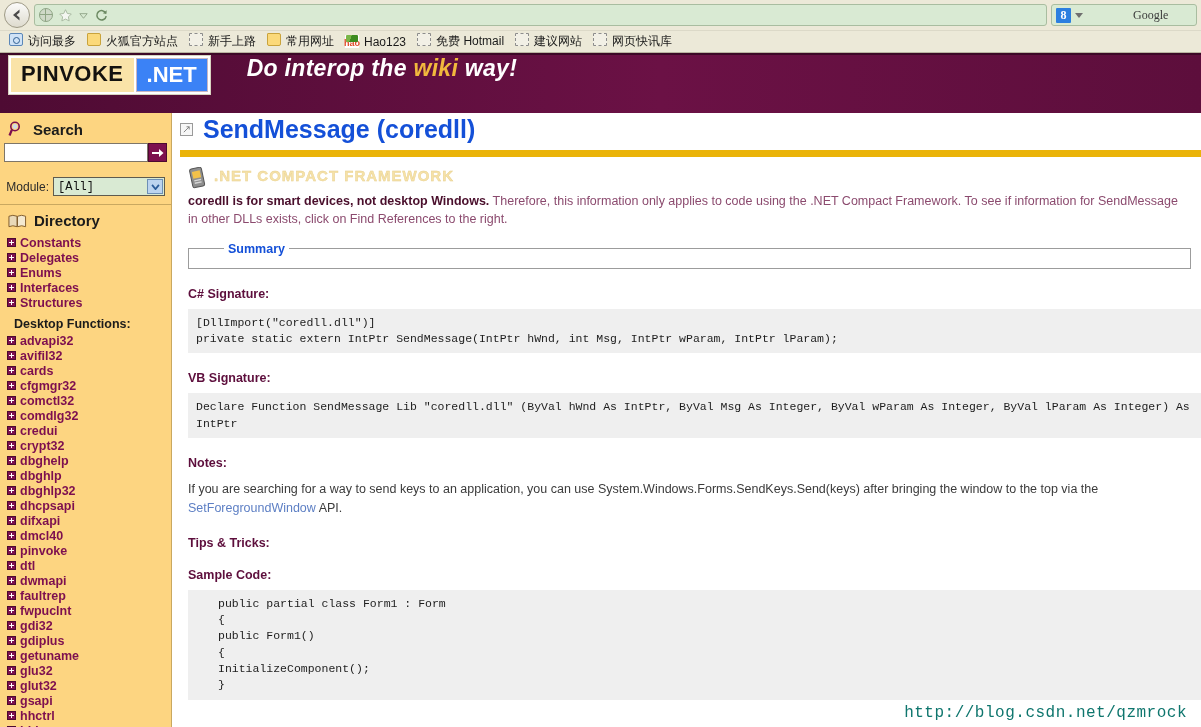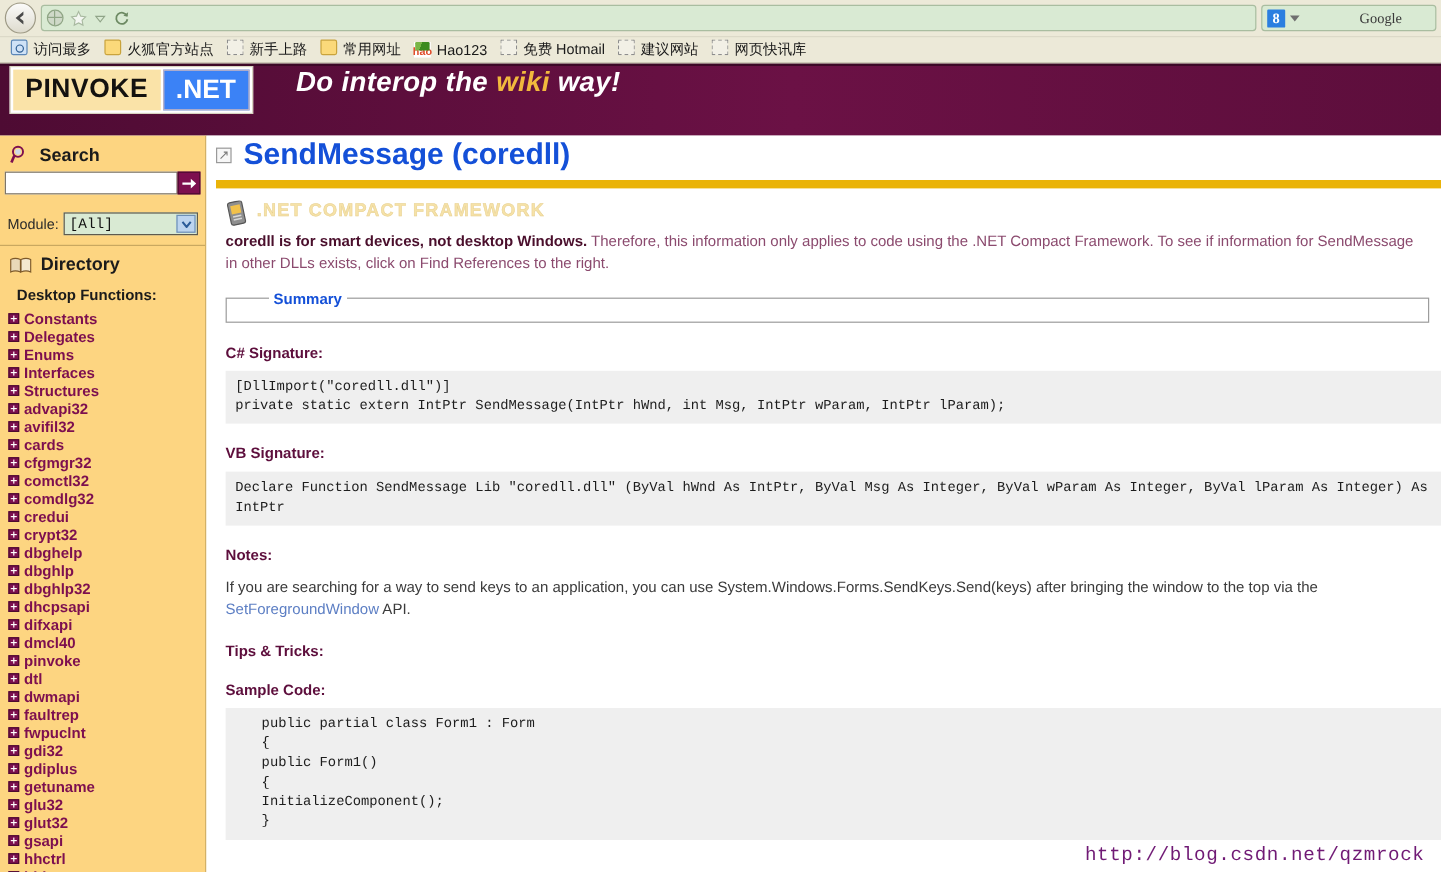--- a/index.html
+++ b/index.html
@@ -418,21 +418,21 @@
   #notes-text a {
     color: #5d7fc4;
     text-decoration: none;
   }
   #watermark {
     position: absolute;
     right: 14px;
     bottom: 18px;
     font-family: "Liberation Mono", monospace;
     font-size: 16px;
-    color: #701a75;
+    color: #0f766e;
     letter-spacing: 0.5px;
     pointer-events: none;
   }
 </style>
 </head>
 <body>
 
 <div id="browser-chrome">
 
   <div id="nav-toolbar">
@@ -551,22 +551,20 @@
     <div id="sidebar-divider"></div>
 
     <div class="side-head">
       <svg width="19" height="16" viewBox="0 0 20 16">
         <path d="M1 3 Q5 1 9.5 3 L9.5 14 Q5 12 1 14 Z" fill="#e9d9b8" stroke="#7d5a2a" stroke-width="1"></path>
         <path d="M18.5 3 Q14.5 1 10 3 L10 14 Q14.5 12 18.5 14 Z" fill="#f4e9d0" stroke="#7d5a2a" stroke-width="1"></path>
       </svg>
       <span class="side-head-text">Directory</span>
     </div>
 
-    <div id="desktop-functions-title">Desktop Functions:</div>
-
     <div style="margin-top:3px;">
       <div class="tree-link">
           <span class="plus-box"></span>
           <span class="tree-label">Constants</span>
         </div>
       <div class="tree-link">
           <span class="plus-box"></span>
           <span class="tree-label">Delegates</span>
         </div>
       <div class="tree-link">
@@ -575,20 +573,22 @@
         </div>
       <div class="tree-link">
           <span class="plus-box"></span>
           <span class="tree-label">Interfaces</span>
         </div>
       <div class="tree-link">
           <span class="plus-box"></span>
           <span class="tree-label">Structures</span>
         </div>
     </div>
+
+    <div id="desktop-functions-title">Desktop Functions:</div>
 
     <div id="desktop-functions-list">
         <div class="tree-link">
           <span class="plus-box"></span>
           <span class="tree-label">advapi32</span>
         </div>
         <div class="tree-link">
           <span class="plus-box"></span>
           <span class="tree-label">avifil32</span>
         </div>

